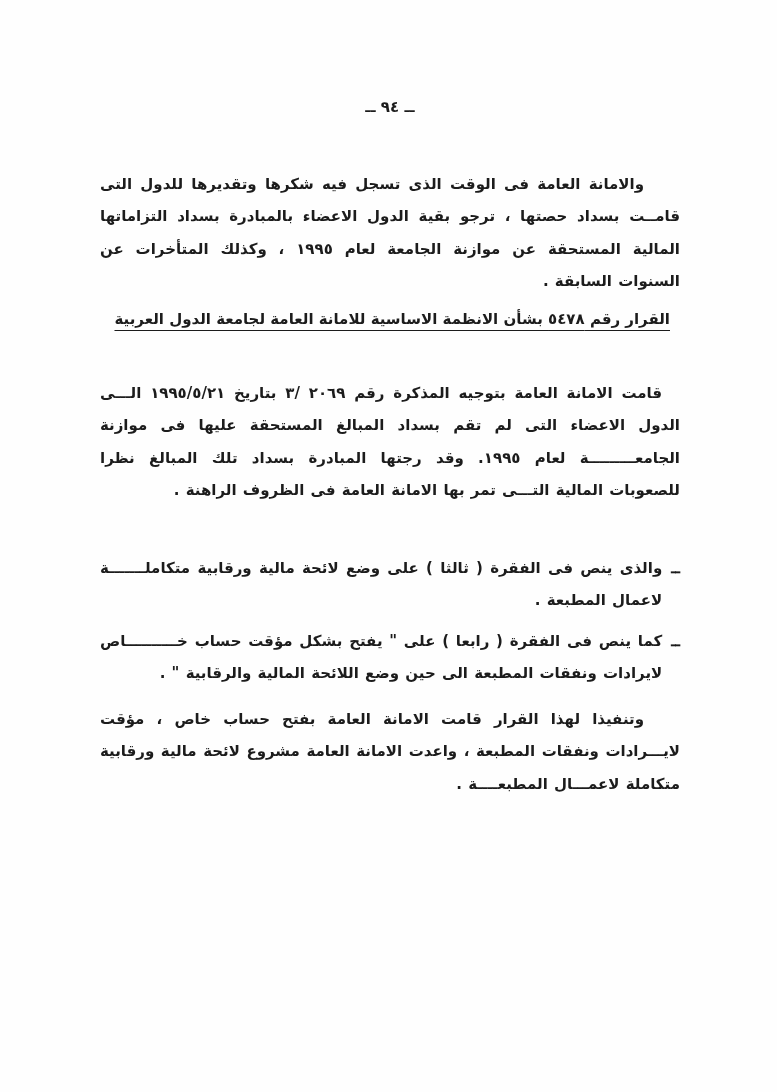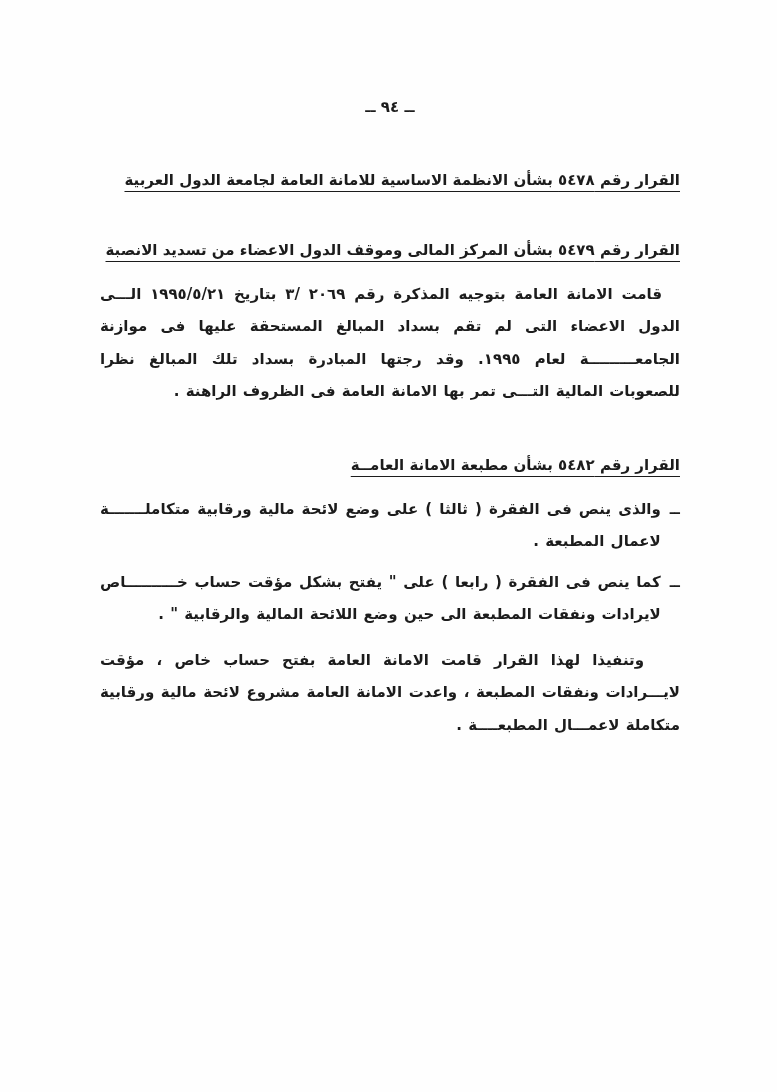--- a/index.html
+++ b/index.html
@@ -36,61 +36,61 @@
   }
   .indent { text-indent: 2.4em; }
   .indent-sm { text-indent: 1.2em; }
   .heading {
     font-size: 15px;
     font-weight: 700;
     line-height: 1.6;
     text-decoration: underline;
     text-underline-offset: 6px;
     text-decoration-thickness: 1.3px;
-    margin: 0;
+    margin: 10px;
   }
   .section-heading {
     margin: 34px 0 30px 0;
   }
   .resolution { margin-bottom: 46px; }
   .resolution .heading { margin-bottom: 16px; }
   .resolution:last-child { margin-bottom: 0; }
   .bullet {
     display: flex;
     align-items: flex-start;
     gap: 9px;
     margin-bottom: 8px;
   }
   .bullet .dash {
     flex: 0 0 auto;
     line-height: 2.15;
+    font-family: Liberation Serif, serif;
   }
   .bullet .bullet-text { flex: 1 1 auto; }
   .closing { margin-top: 14px; }
 </style>
 </head>
 <body>
 
 <div class="page">
 
   <div class="page-number">ــ  ٩٤  ــ</div>
 
+  <p class="para indent">والامانة العامة فى الوقت الذى تسجل فيه شكرها وتقديرها للدول التى قامــت بسداد حصتها ، ترجو بقية الدول الاعضاء بالمبادرة بسداد التزاماتها المالية المستحقة عن موازنة الجامعة لعام ١٩٩٥ ، وكذلك المتأخرات عن السنوات السابقة .</p>
 
 
   <section class="resolution">
     <h3 class="heading">القرار رقم ٥٤٧٨ بشأن الانظمة الاساسية للامانة العامة لجامعة الدول العربية</h3>
   </section>
 
   <section class="resolution">
-    <h3 class="heading">القرار رقم ٥٤٧٩ بشأن المركز المالى وموقف الدول الاعضاء من تسديد الانصبة</h3>
     <p class="para indent-sm">قامت الامانة العامة بتوجيه المذكرة رقم ٢٠٦٩ /٣ بتاريخ ١٩٩٥/٥/٢١ الـــى الدول الاعضاء التى لم تقم بسداد المبالغ المستحقة عليها فى موازنة الجامعـــــــــة لعام ١٩٩٥. وقد رجتها المبادرة بسداد تلك المبالغ نظرا للصعوبات المالية التـــى تمر بها الامانة العامة فى الظروف الراهنة .</p>
   </section>
 
   <section class="resolution">
-    <h3 class="heading">القرار رقم ٥٤٨٢ بشأن مطبعة الامانة العامــة</h3>
 
     <div class="bullet">
       <span class="dash">ــ</span>
       <p class="para bullet-text">والذى ينص فى الفقرة ( ثالثا ) على وضع لائحة مالية ورقابية متكاملـــــــة لاعمال المطبعة .</p>
     </div>
 
     <div class="bullet">
       <span class="dash">ــ</span>
       <p class="para bullet-text">كما ينص فى الفقرة ( رابعا ) على " يفتح بشكل مؤقت حساب خــــــــــاص لايرادات ونفقات المطبعة الى حين وضع اللائحة المالية والرقابية " .</p>
     </div>

